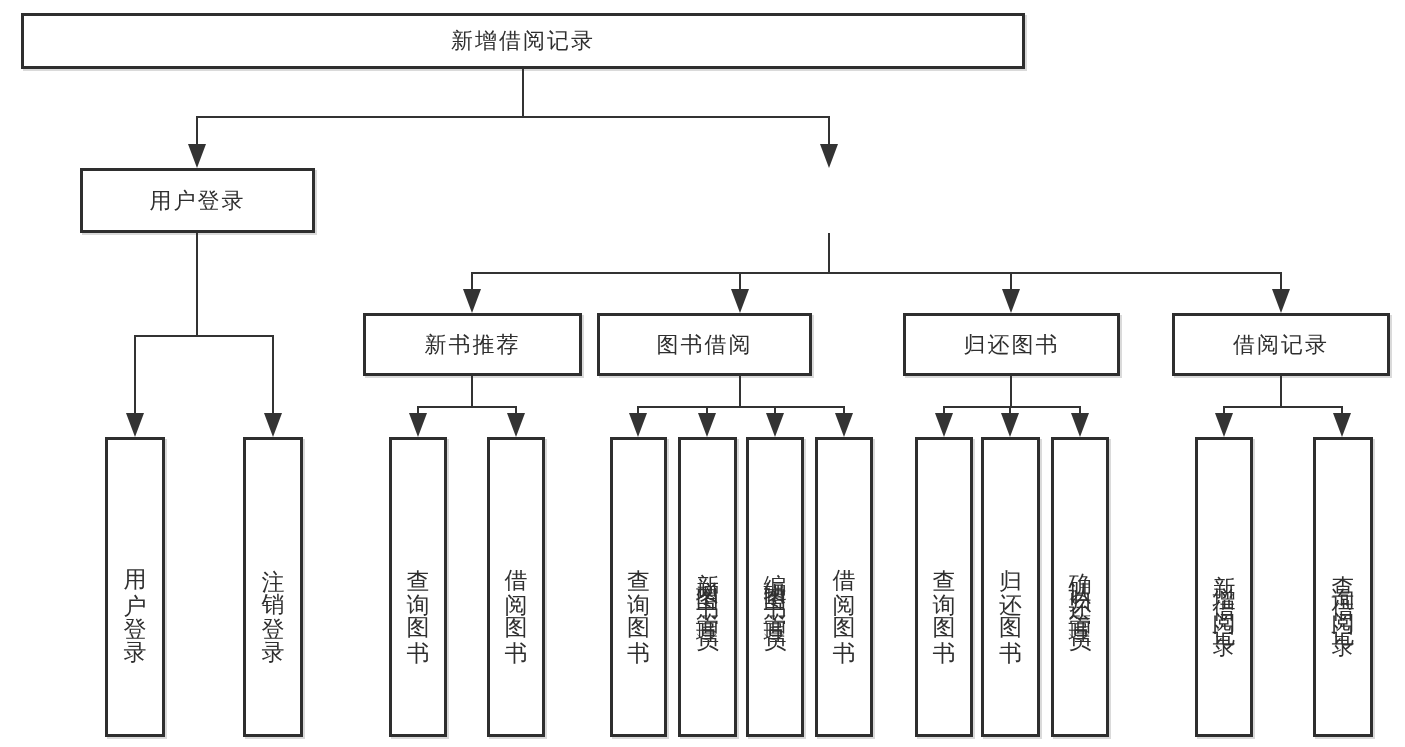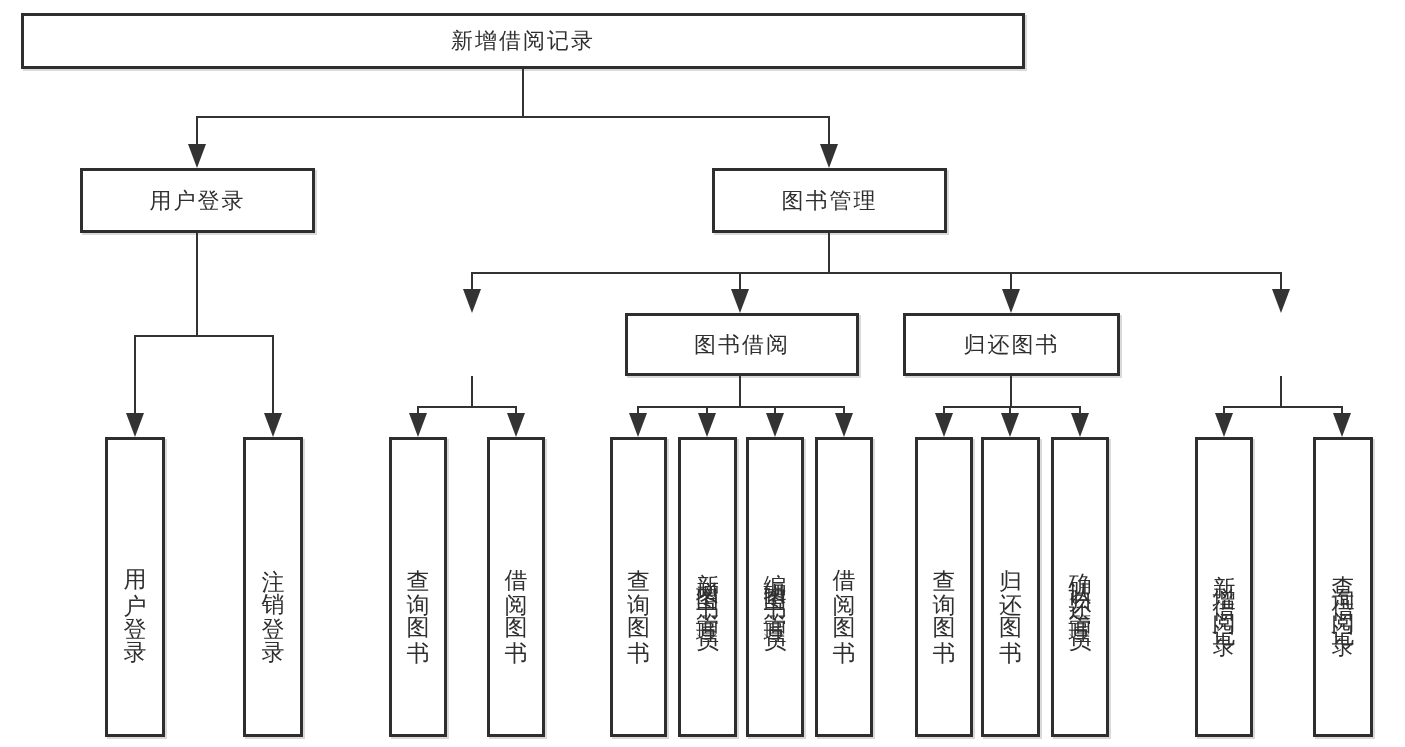--- a/index.html
+++ b/index.html
@@ -49,47 +49,50 @@
   <div class="vl" style="left:522px;top:69px;height:49px;"></div>
   <div class="hl" style="left:196px;top:116px;width:634px;"></div>
   <div class="vl" style="left:196px;top:117px;height:30px;"></div>
   <div class="head" style="left:188px;top:144px;"></div>
   <div class="vl" style="left:828px;top:117px;height:30px;"></div>
   <div class="head" style="left:820px;top:144px;"></div>
 
   <div class="box h" style="left:80px;top:168px;width:235px;height:65px;">
     <span>用户登录</span>
   </div>
-  <div class="box h" style="left:712px;top:168px;width:235px;height:65px;">
-    <span>图书管理</span>
-  </div>
 
   <div class="vl" style="left:196px;top:233px;height:104px;"></div>
   <div class="hl" style="left:134px;top:335px;width:140px;"></div>
   <div class="vl" style="left:134px;top:336px;height:80px;"></div>
   <div class="head" style="left:126px;top:413px;"></div>
   <div class="vl" style="left:272px;top:336px;height:80px;"></div>
   <div class="head" style="left:264px;top:413px;"></div>
 
   <div class="vl" style="left:828px;top:233px;height:41px;"></div>
   <div class="hl" style="left:471px;top:272px;width:811px;"></div>
   <div class="vl" style="left:471px;top:273px;height:18px;"></div>
   <div class="head" style="left:463px;top:289px;"></div>
   <div class="vl" style="left:739px;top:273px;height:18px;"></div>
   <div class="head" style="left:731px;top:289px;"></div>
   <div class="vl" style="left:1010px;top:273px;height:18px;"></div>
   <div class="head" style="left:1002px;top:289px;"></div>
   <div class="vl" style="left:1280px;top:273px;height:18px;"></div>
   <div class="head" style="left:1272px;top:289px;"></div>
 
-  <div class="box h" style="left:625px;top:313px;width:234px;height:63px;">
+  <div class="box h" style="left:363px;top:313px;width:219px;height:63px;">
+    <span>新书推荐</span>
+  </div>
+  <div class="box h" style="left:597px;top:313px;width:215px;height:63px;">
     <span>图书借阅</span>
   </div>
   <div class="box h" style="left:903px;top:313px;width:217px;height:63px;">
     <span>归还图书</span>
+  </div>
+  <div class="box h" style="left:1172px;top:313px;width:218px;height:63px;">
+    <span>借阅记录</span>
   </div>
 
   <div class="vl" style="left:471px;top:376px;height:32px;"></div>
   <div class="hl" style="left:417px;top:406px;width:100px;"></div>
   <div class="vl" style="left:417px;top:407px;height:8px;"></div>
   <div class="head" style="left:409px;top:413px;"></div>
   <div class="vl" style="left:515px;top:407px;height:8px;"></div>
   <div class="head" style="left:507px;top:413px;"></div>
 
   <div class="vl" style="left:739px;top:376px;height:32px;"></div>

